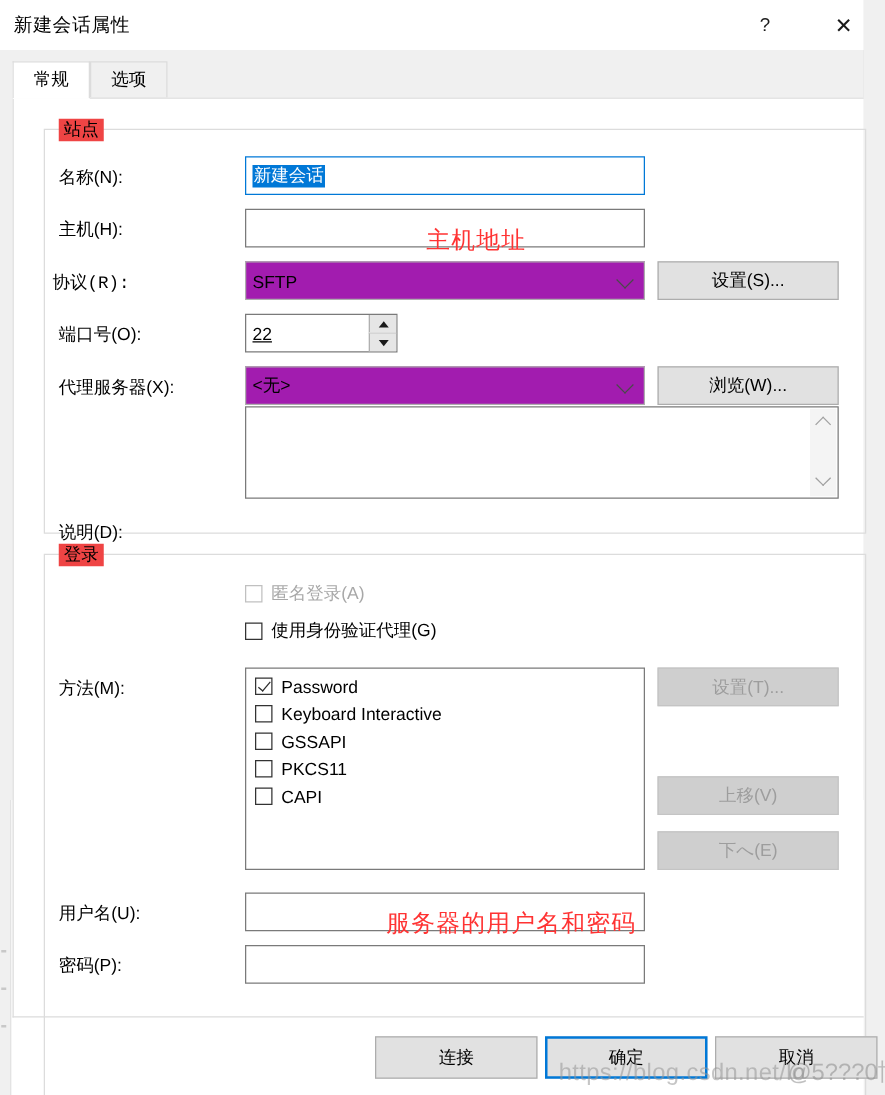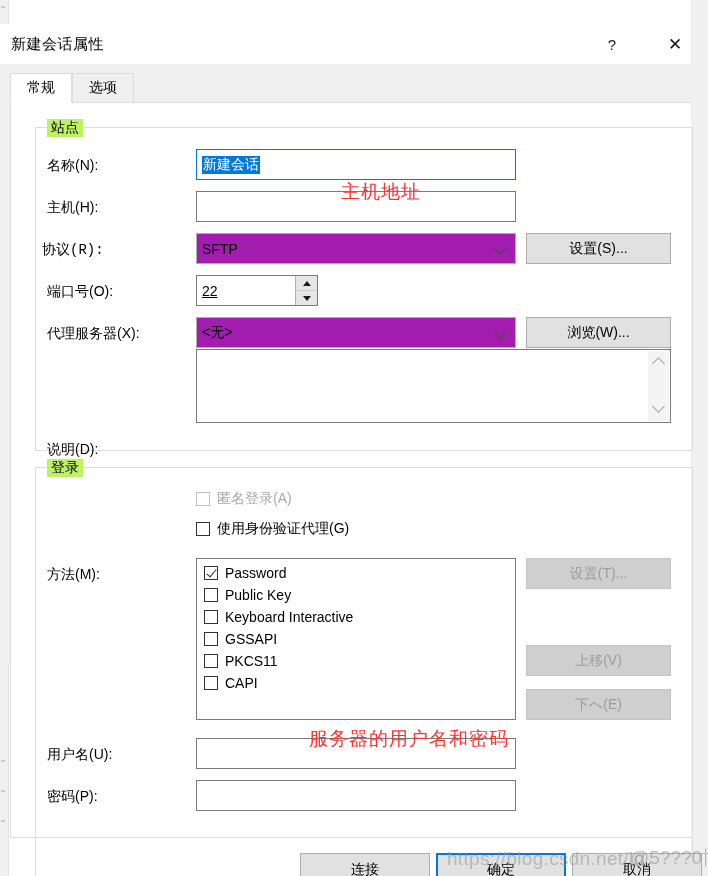--- a/index.html
+++ b/index.html
@@ -22,21 +22,20 @@
     background: #f0f0f0;
   }
 
   
   .dialog {
     position: absolute; left: 0px; top: 0px;
     width: 691px; height: 640px;
     background: #f0f0f0;
     border-right: 1px solid #cfcfcf;
     box-sizing: border-box;
-    margin-top: 24px;
   }
 
   .titlebar {
     position: absolute; left: 0; top: 0; width: 691px; height: 40px;
     background: #ffffff;
     box-sizing: border-box;
   }
   .title-text {
     position: absolute; left: 11px; top: 11px;
     font-size: 15px; color: #000000; letter-spacing: .5px;
@@ -81,21 +80,21 @@
   }
 
   
   .group {
     position: absolute;
     border: 1px solid #dcdcdc;
     box-sizing: border-box;
   }
   .group-title {
     position: absolute; top: -9px; left: 11px;
-    background: #bef264; padding: 0 4px;
+    background: #ef4444; padding: 0 4px;
     font-size: 14px; color: #000;
   }
   #group-site { left: 24px; top: 24px; width: 658px; height: 324px; }
   #group-login { left: 24px; top: 364px; width: 658px; height: 434px; }
 
   
   .lbl {
     position: absolute; font-size: 14px; color: #000; white-space: nowrap; text-align: right;
   }
 
@@ -317,24 +316,20 @@
       </div>
 
       <div class="lbl" style="left:11px; top:98px;">方法(M):</div>
       <div class="listbox" style="left:160px; top:90px; width:320px; height:162px;">
         <div class="cbrow">
           <span class="cbox checked"></span>
           <span class="cblabel">Password</span>
         </div>
         <div class="cbrow">
           <span class="cbox"></span>
-          <span class="cblabel">Public Key</span>
-        </div>
-        <div class="cbrow">
-          <span class="cbox"></span>
           <span class="cblabel">Keyboard Interactive</span>
         </div>
         <div class="cbrow">
           <span class="cbox"></span>
           <span class="cblabel">GSSAPI</span>
         </div>
         <div class="cbrow">
           <span class="cbox"></span>
           <span class="cblabel">PKCS11</span>
         </div>

